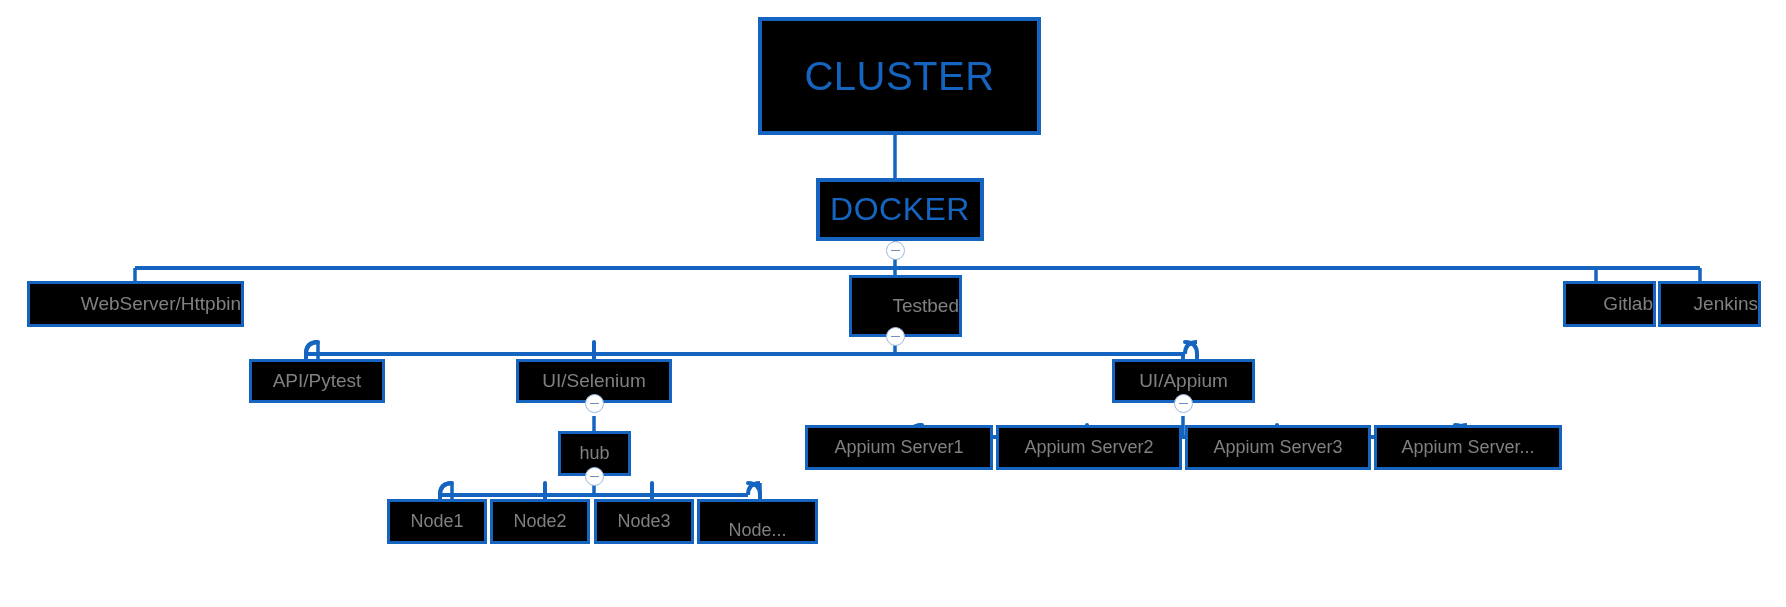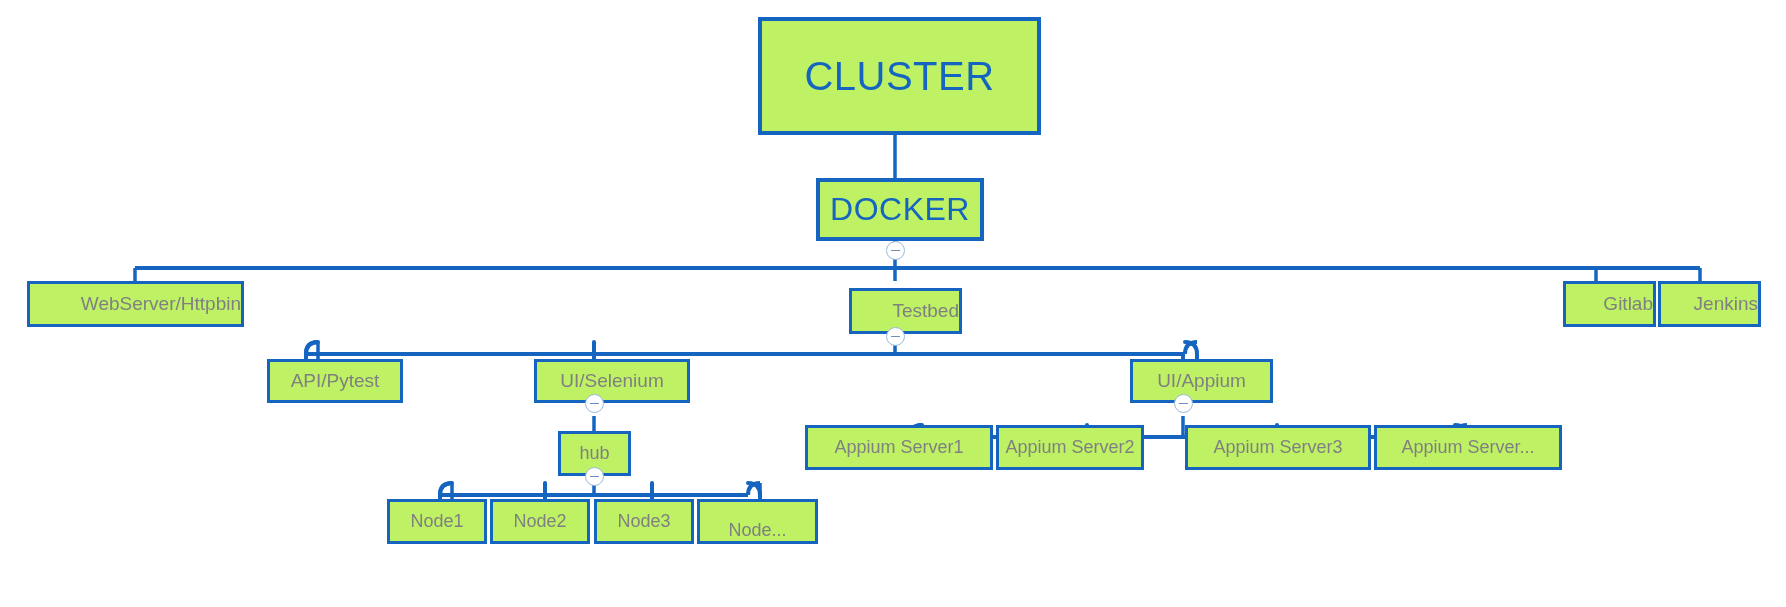--- a/index.html
+++ b/index.html
@@ -7,35 +7,35 @@
     width:1786px;height:607px;overflow:hidden;
     font-family:"Liberation Sans","DejaVu Sans",sans-serif;
     position:relative;
   }
   #stage{position:absolute;left:0;top:0;width:1786px;height:607px;}
   svg#wires{position:absolute;left:0;top:0;width:1786px;height:607px;pointer-events:none;}
 
   .node{
     position:absolute;
     box-sizing:border-box;
-    background:#bef264;
+    background:#000000;
     border:3px solid #1565c0;
     display:flex;align-items:center;justify-content:center;
     color:#808080;
     white-space:nowrap;
     z-index:5;
   }
   .node.big{
     border-width:4px;
     color:#1565c0;
   }
   .node.cluster{font-size:40px;letter-spacing:.5px;}
   .node.docker{font-size:32px;letter-spacing:.5px;}
   .node.lvl2{font-size:19px;justify-content:flex-end;}
-  .node.lvl3{font-size:19px;margin-left:18px;}
+  .node.lvl3{font-size:19px;}
   .node.lvl4{font-size:18px;}
   .node.lvl5{font-size:18px;}
 
   .toggle{
     position:absolute;
     width:19px;height:19px;
     box-sizing:border-box;
     border:1.4px solid #9bb9de;
     border-radius:50%;
     background:#ffffff;
@@ -127,21 +127,21 @@
   </div>
 
   <div class="toggle" style="left:886px;top:241px;">
       <i></i>
     </div>
 
   <div class="node lvl2" style="left:27px;top:281px;width:217px;height:46px;">
     <span>WebServer/Httpbin</span>
   </div>
 
-  <div class="node lvl2" style="left:849px;top:288px;width:113px;height:46px;">
+  <div class="node lvl2" style="left:849px;top:275px;width:113px;height:62px;">
     <span>Testbed</span>
   </div>
 
   <div class="node lvl2" style="left:1563px;top:281px;width:93px;height:46px;">
     <span>Gitlab</span>
   </div>
 
   <div class="node lvl2" style="left:1658px;top:281px;width:103px;height:46px;">
     <span>Jenkins</span>
   </div>
@@ -173,21 +173,21 @@
     <span>hub</span>
   </div>
 
   <div class="toggle" style="left:585px;top:467px;">
       <i></i>
     </div>
 
   <div class="node lvl5" style="left:805px;top:425px;width:188px;height:45px;">
     <span>Appium Server1</span>
   </div>
-  <div class="node lvl5" style="left:996px;top:425px;width:148px;height:45px;">
+  <div class="node lvl5" style="left:996px;top:425px;width:186px;height:45px;">
     <span>Appium Server2</span>
   </div>
   <div class="node lvl5" style="left:1185px;top:425px;width:186px;height:45px;">
     <span>Appium Server3</span>
   </div>
   <div class="node lvl5" style="left:1374px;top:425px;width:188px;height:45px;">
     <span>Appium Server...</span>
   </div>
 
   <div class="node lvl5" style="left:387px;top:499px;width:100px;height:45px;">

